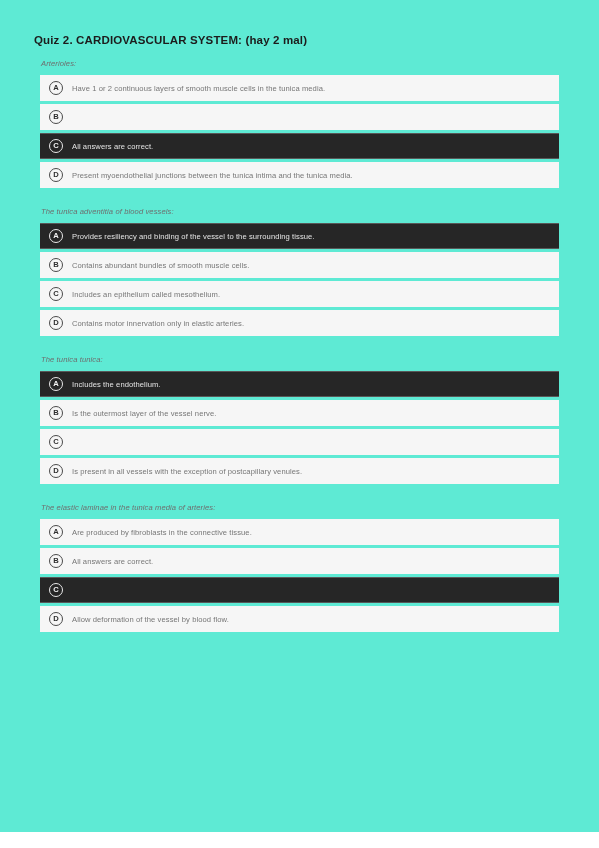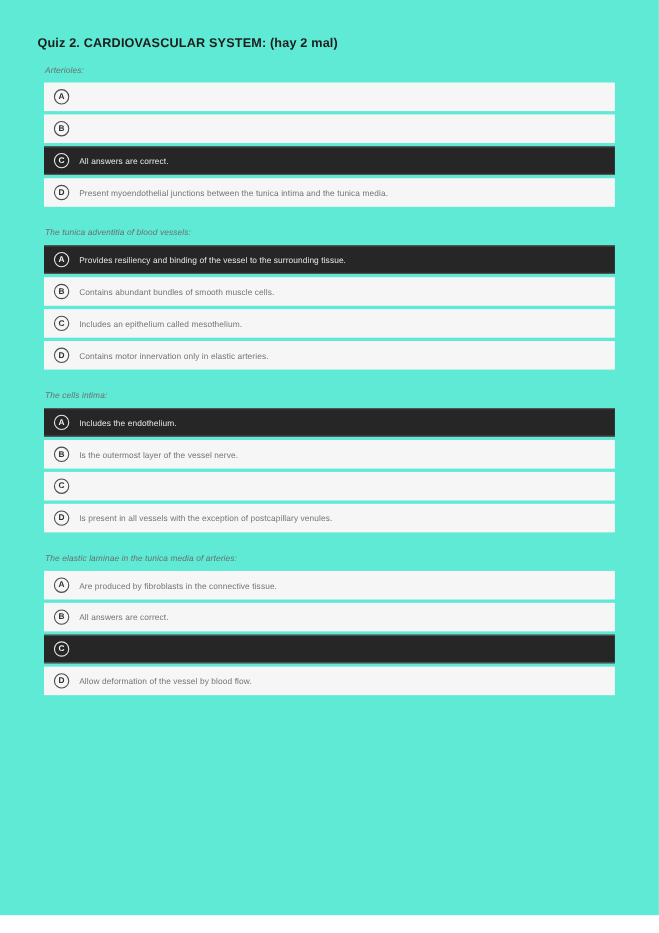--- a/index.html
+++ b/index.html
@@ -121,20 +121,21 @@
 <div class="page">
 
   <div class="quiz-title">Quiz 2. CARDIOVASCULAR SYSTEM:  (hay 2 mal)</div>
 
   <div class="blocks">
       <div class="qblock">
         <div class="q-label">Arterioles:</div>
         <div class="options">
           <div class="option">
             <span class="badge">A</span>
+            <span class="opt-text">Have 1 or 2 continuous layers of smooth muscle cells in the tunica media.</span>
           </div>
           <div class="option">
             <span class="badge">B</span>
           </div>
           <div class="option correct">
             <span class="badge">C</span>
             <span class="opt-text">All answers are correct.</span>
           </div>
           <div class="option">
             <span class="badge">D</span>
@@ -157,21 +158,21 @@
             <span class="badge">C</span>
             <span class="opt-text">Includes an epithelium called mesothelium.</span>
           </div>
           <div class="option">
             <span class="badge">D</span>
             <span class="opt-text">Contains motor innervation only in elastic arteries.</span>
           </div>
         </div>
       </div>
       <div class="qblock">
-        <div class="q-label">The cells intima:</div>
+        <div class="q-label">The tunica tunica:</div>
         <div class="options">
           <div class="option correct">
             <span class="badge">A</span>
             <span class="opt-text">Includes the endothelium.</span>
           </div>
           <div class="option">
             <span class="badge">B</span>
             <span class="opt-text">Is the outermost layer of the vessel nerve.</span>
           </div>
           <div class="option">

